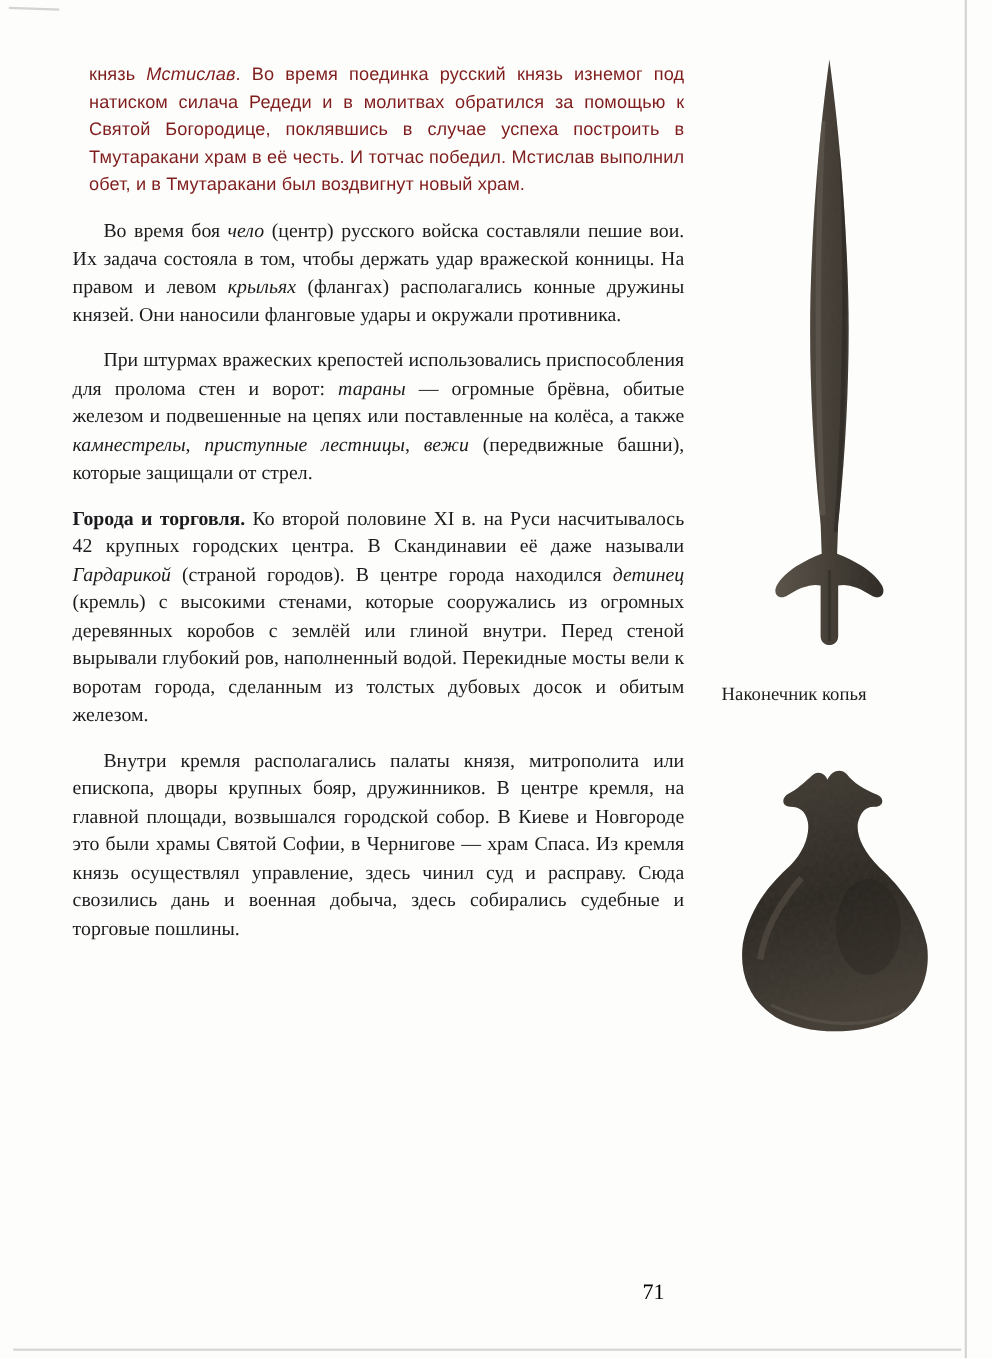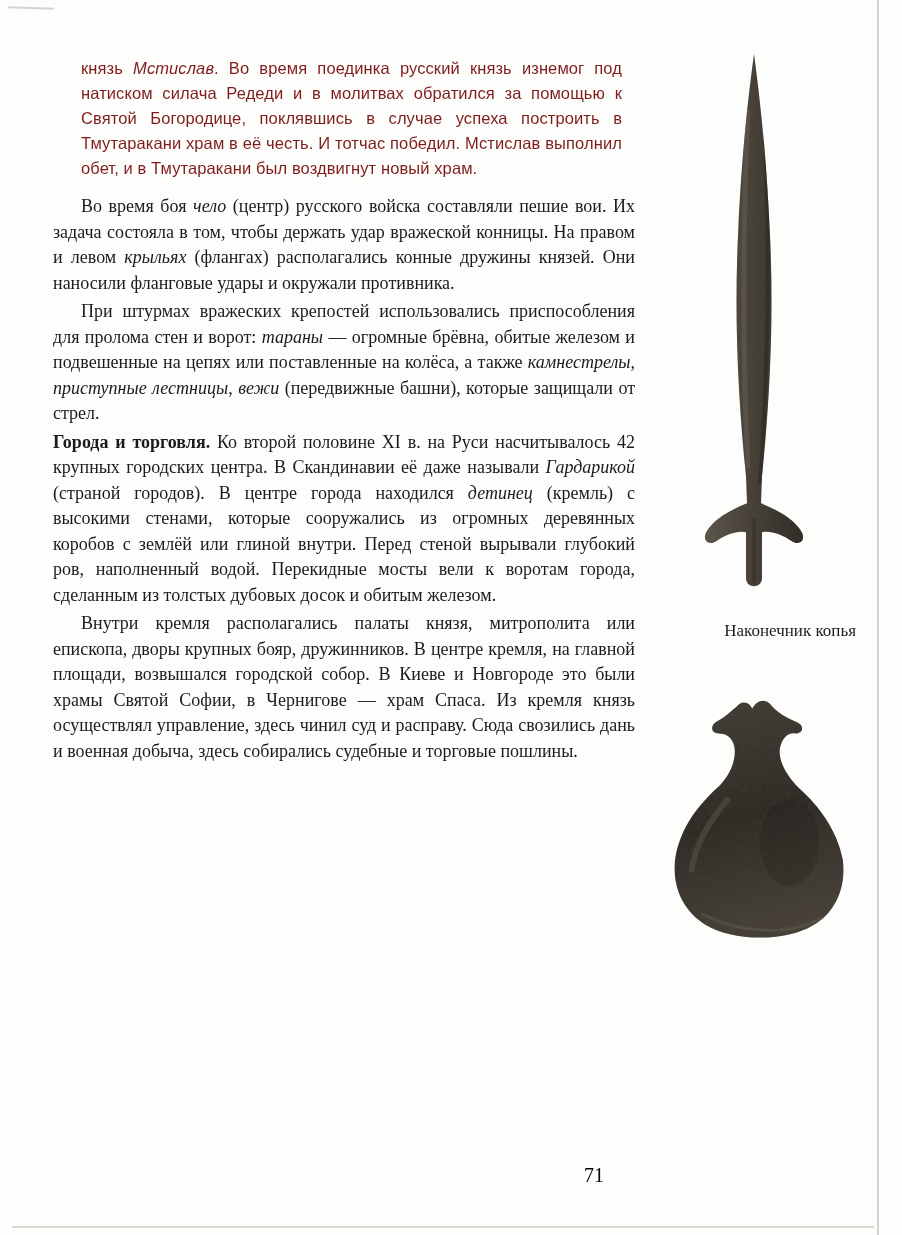--- a/index.html
+++ b/index.html
@@ -19,21 +19,21 @@
 
   .text-col {
     position: absolute;
     left: 50px;
     top: 56px;
     width: 588px;
     text-align: justify;
     hyphens: auto;
     -webkit-hyphens: auto;
   }
-  p { margin: 3px; }
+  p { margin: 16px; }
   .story {
     font-family: "Liberation Sans", sans-serif;
     font-size: 16.5px;
     line-height: 25px;
     color: #7f1d1d;
     margin: 0 16px 13px 31px;
     letter-spacing: 0.1px;
   }
   .body {
     font-size: 18px;
@@ -46,21 +46,21 @@
   .fig { position: absolute; margin: 0; }
   .fig-spear { left: 688px; top: 50px; width: 136px; height: 548px; }
   .fig-axe   { left: 658px; top: 695px; width: 210px; height: 258px; }
   .fig svg { display:block; }
 
   .caption {
     position: absolute;
     font-size: 17px;
     line-height: 22px;
     color: #1d1d1f;
-    text-align: right;
+    text-align: left;
     font-family: "Liberation Serif", serif;
   }
   .caption-spear { left: 656px; top: 620px; width: 200px; }
   .caption-axe   { left: 645px; top: 962px; width: 238px; }
 
   .page-num {
     position: absolute;
     left: 558px;
     top: 1164px;
     width: 72px;

